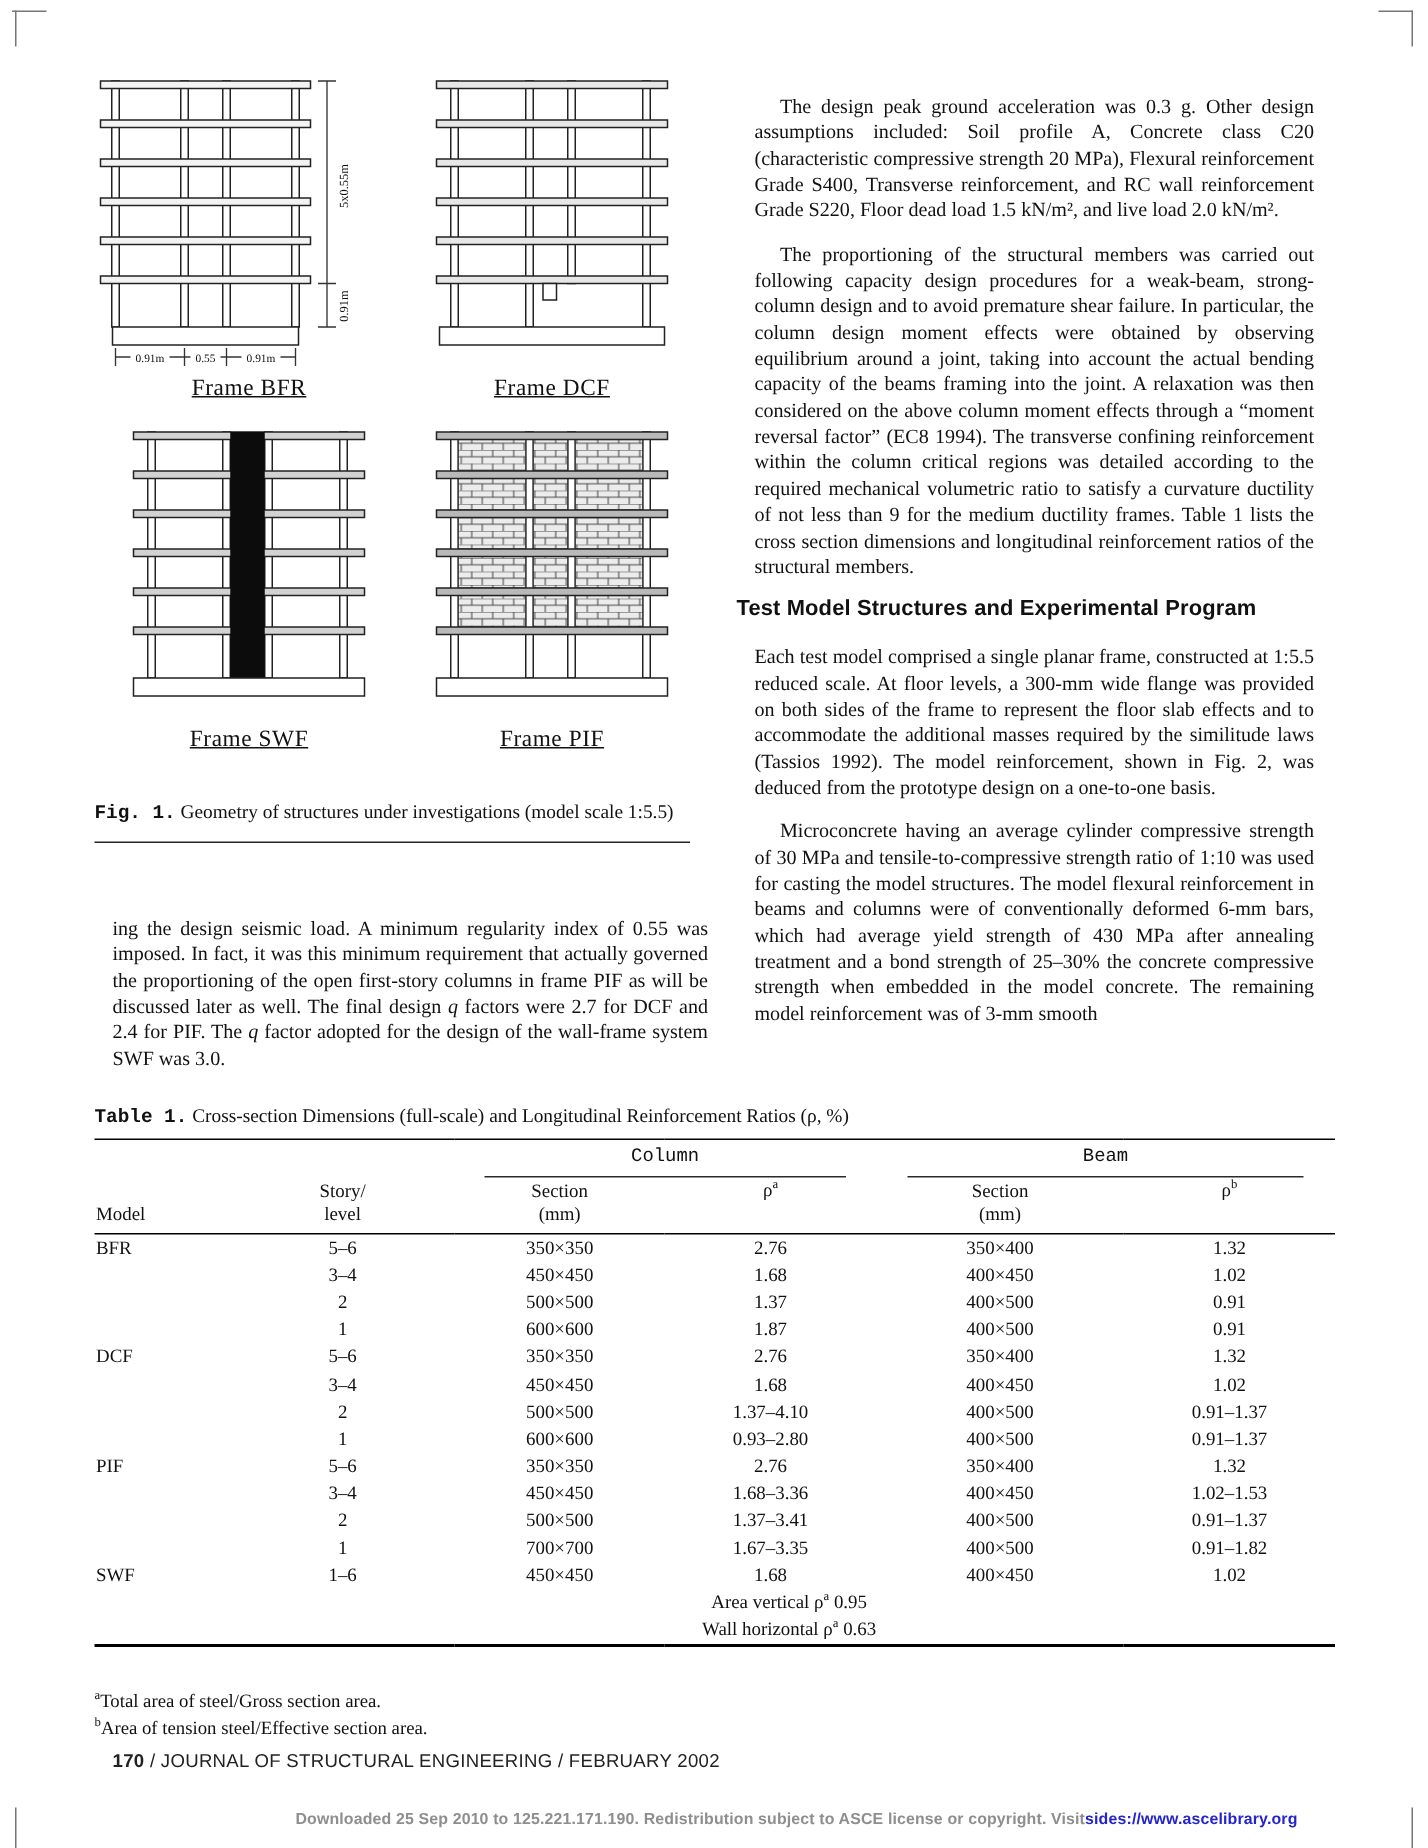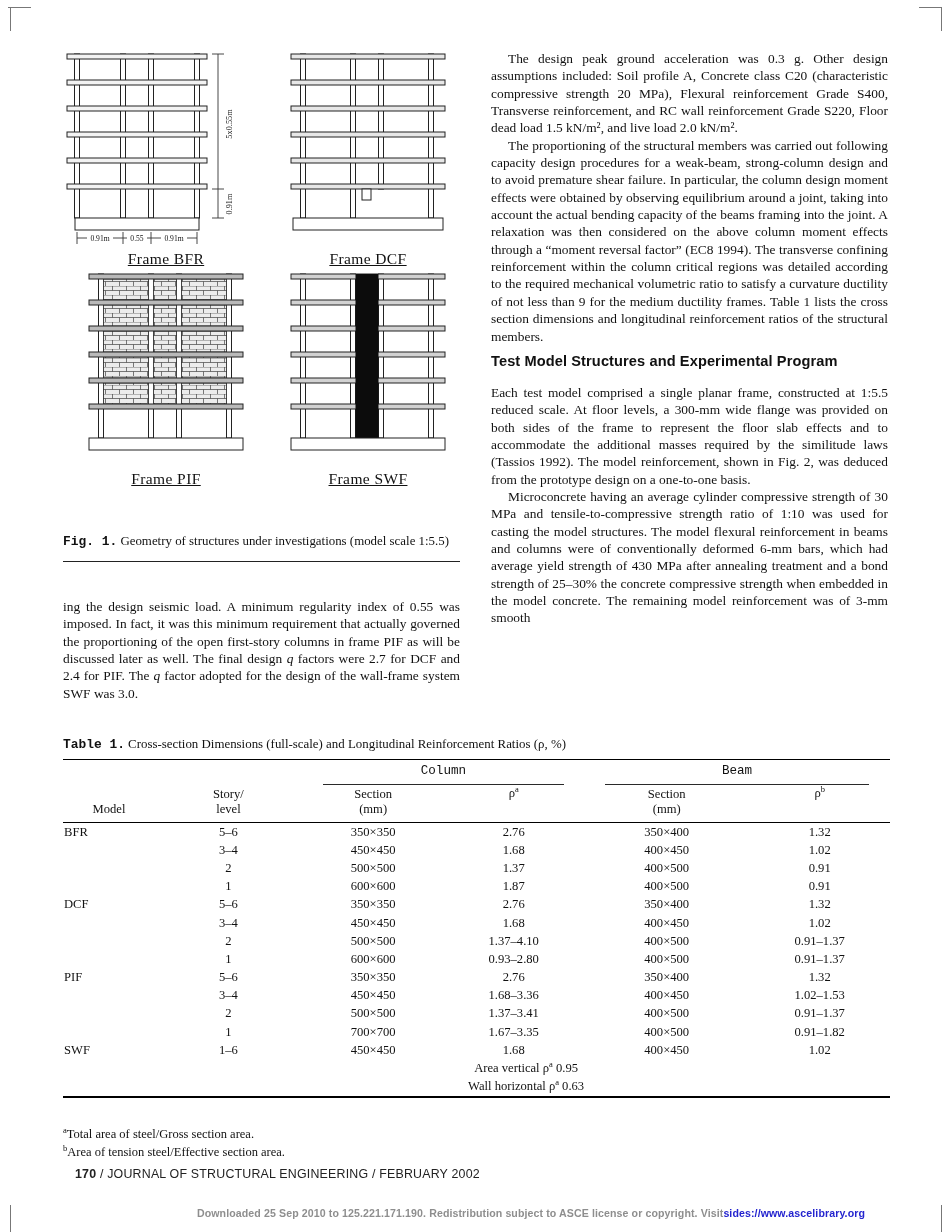--- a/index.html
+++ b/index.html
@@ -2,51 +2,51 @@
 <html><head>
 <meta charset="utf-8">
 <style>
   html,body{margin:0;padding:0;background:#e9e9e9;}
   .page{position:relative;width:952px;height:1232px;background:#ffffff;margin:0 auto;
         font-family:"Liberation Serif",serif;color:#111;overflow:hidden;}
   .crop{position:absolute;background:#777;}
 
   
   .fig-grid{position:absolute;left:60px;top:48px;width:404px;display:grid;
-            grid-template-columns:212px 192px;row-gap:0;}
+            grid-template-columns:212px 192px;row-gap:14px;}
   .fig-cell{display:flex;flex-direction:column;align-items:center;}
   .fig-label{font-size:15.5px;text-decoration:underline;margin-top:2px;letter-spacing:.4px;}
   svg text{font-family:"Liberation Serif",serif;fill:#111;}
 
   .fig-caption{position:absolute;left:63px;top:533px;width:397px;font-size:12.9px;
                line-height:16.6px;border-bottom:1.2px solid #222;padding-bottom:10px;
                text-align:justify;}
   .caption-label,.title-label{font-family:Liberation Mono, monospace;font-weight:bold;}
 
   
-  p.body{font-size:13.4px;line-height:17.35px;text-align:justify;margin:0;text-indent:17px;}
+  p.body{font-size:13.4px;line-height:17.35px;text-align:justify;margin:12px;text-indent:17px;}
   p.noindent{text-indent:0;}
   .left-par{position:absolute;left:63px;top:598px;width:397px;}
   .col-right{position:absolute;left:491px;top:50px;width:397px;}
   h2.section{font-family:"Liberation Sans",sans-serif;font-weight:bold;font-size:14.6px;
              margin:8px 0 15px 0;letter-spacing:.1px;}
   em{font-style:italic;}
 
   
   .table-block{position:absolute;left:63px;top:737px;width:827px;}
   .table-title{font-size:12.9px;margin:0 0 7px 0;}
   table.tbl{width:100%;border-collapse:collapse;font-size:12.6px;
             border-top:1.7px solid #000;border-bottom:2.2px solid #000;}
   .tbl thead{border-bottom:1.6px solid #000;}
   .tbl th{font-weight:normal;padding:2px 0;text-align:center;}
   th.group{position:relative;padding-top:4px;padding-bottom:7px;font-family:Liberation Mono, monospace;}
   th.group::after{content:"";position:absolute;left:7%;right:7%;bottom:0;height:0;
                   border-bottom:1.5px solid #2a2a2a;}
   .sub th{vertical-align:bottom;padding-bottom:5px;line-height:15px;}
-  th.model-h{text-align:center;padding-left:1px;}
+  th.model-h{text-align:left;padding-left:1px;}
   th.rho-h{vertical-align:top;padding-top:1px;}
   .tbl td{text-align:center;padding:1.6px 0;line-height:15px;}
   td.model-cell{text-align:left;padding-left:1px;}
   tr.group-first td{}
   sup{font-size:8.5px;vertical-align:super;line-height:0;}
 
   
   .footnotes{position:absolute;left:63px;top:1126px;width:720px;font-size:12.5px;line-height:17.5px;}
   .footnotes div{margin:0;}
   .page-footer{position:absolute;left:63px;top:1167px;font-family:"Liberation Sans",sans-serif;
@@ -126,20 +126,42 @@
             <rect x="8" y="32" width="154" height="5"></rect>
           <rect x="8" y="58" width="154" height="5"></rect>
             <rect x="8" y="84" width="154" height="5"></rect>
           <rect x="8" y="110" width="154" height="5"></rect>
             <rect x="8" y="136" width="154" height="5"></rect>
         </g>
         <rect x="79" y="141" width="9" height="11" fill="#ffffff" stroke="#222" stroke-width="1"></rect>
         <rect x="10" y="170" width="150" height="12" fill="#ffffff" stroke="#222" stroke-width="1"></rect>
       </svg>
       <div class="fig-label">Frame DCF</div>
+    </div>
+
+    <div class="fig-cell">
+      <svg width="170" height="200" viewBox="0 0 170 200">
+        <g fill="#ffffff" stroke="#222" stroke-width="1">
+          <rect x="17.5" y="6" width="5" height="164"></rect>
+            <rect x="67.5" y="6" width="5" height="164"></rect>
+          <rect x="95.5" y="6" width="5" height="164"></rect>
+            <rect x="145.5" y="6" width="5" height="164"></rect>
+        </g>
+        <g fill="#d2d2d2" stroke="#222" stroke-width="1">
+          <rect x="8" y="6" width="154" height="5"></rect>
+            <rect x="8" y="32" width="154" height="5"></rect>
+          <rect x="8" y="58" width="154" height="5"></rect>
+            <rect x="8" y="84" width="154" height="5"></rect>
+          <rect x="8" y="110" width="154" height="5"></rect>
+            <rect x="8" y="136" width="154" height="5"></rect>
+        </g>
+        <rect x="72.5" y="6" width="23" height="164" fill="#0c0c0c"></rect>
+        <rect x="8" y="170" width="154" height="12" fill="#ffffff" stroke="#222" stroke-width="1"></rect>
+      </svg>
+      <div class="fig-label">Frame SWF</div>
     </div>
 
     <div class="fig-cell">
       <svg width="170" height="200" viewBox="0 0 170 200">
         <defs>
           <pattern id="brickp" width="14" height="9" patternUnits="userSpaceOnUse">
             <rect width="14" height="9" fill="#ececec"></rect>
             <path d="M0 0 H14 M0 4.5 H14 M3.5 0 V4.5 M10.5 4.5 V9" stroke="#444" stroke-width="0.7" fill="none"></path>
           </pattern>
         </defs>
@@ -170,42 +192,20 @@
           <rect x="8" y="6" width="154" height="5"></rect>
             <rect x="8" y="32" width="154" height="5"></rect>
           <rect x="8" y="58" width="154" height="5"></rect>
             <rect x="8" y="84" width="154" height="5"></rect>
           <rect x="8" y="110" width="154" height="5"></rect>
             <rect x="8" y="136" width="154" height="5"></rect>
         </g>
         <rect x="8" y="170" width="154" height="12" fill="#ffffff" stroke="#222" stroke-width="1"></rect>
       </svg>
       <div class="fig-label">Frame PIF</div>
-    </div>
-
-    <div class="fig-cell">
-      <svg width="170" height="200" viewBox="0 0 170 200">
-        <g fill="#ffffff" stroke="#222" stroke-width="1">
-          <rect x="17.5" y="6" width="5" height="164"></rect>
-            <rect x="67.5" y="6" width="5" height="164"></rect>
-          <rect x="95.5" y="6" width="5" height="164"></rect>
-            <rect x="145.5" y="6" width="5" height="164"></rect>
-        </g>
-        <g fill="#d2d2d2" stroke="#222" stroke-width="1">
-          <rect x="8" y="6" width="154" height="5"></rect>
-            <rect x="8" y="32" width="154" height="5"></rect>
-          <rect x="8" y="58" width="154" height="5"></rect>
-            <rect x="8" y="84" width="154" height="5"></rect>
-          <rect x="8" y="110" width="154" height="5"></rect>
-            <rect x="8" y="136" width="154" height="5"></rect>
-        </g>
-        <rect x="72.5" y="6" width="23" height="164" fill="#0c0c0c"></rect>
-        <rect x="8" y="170" width="154" height="12" fill="#ffffff" stroke="#222" stroke-width="1"></rect>
-      </svg>
-      <div class="fig-label">Frame SWF</div>
     </div>
   </div>
 
   <div class="fig-caption">
     <span class="caption-label">Fig. 1.</span><span> Geometry of structures under investigations (model scale 1:5.5)</span>
   </div>
 
   <p class="body noindent left-par"><span>ing the design seismic load. A minimum regularity index of 0.55 was imposed. In fact, it was this minimum requirement that actually governed the proportioning of the open first-story columns in frame PIF as will be discussed later as well. The final design </span><em>q</em><span> factors were 2.7 for DCF and 2.4 for PIF. The </span><em>q</em><span> factor adopted for the design of the wall-frame system SWF was 3.0.</span></p>
 
   <div class="col-right">

